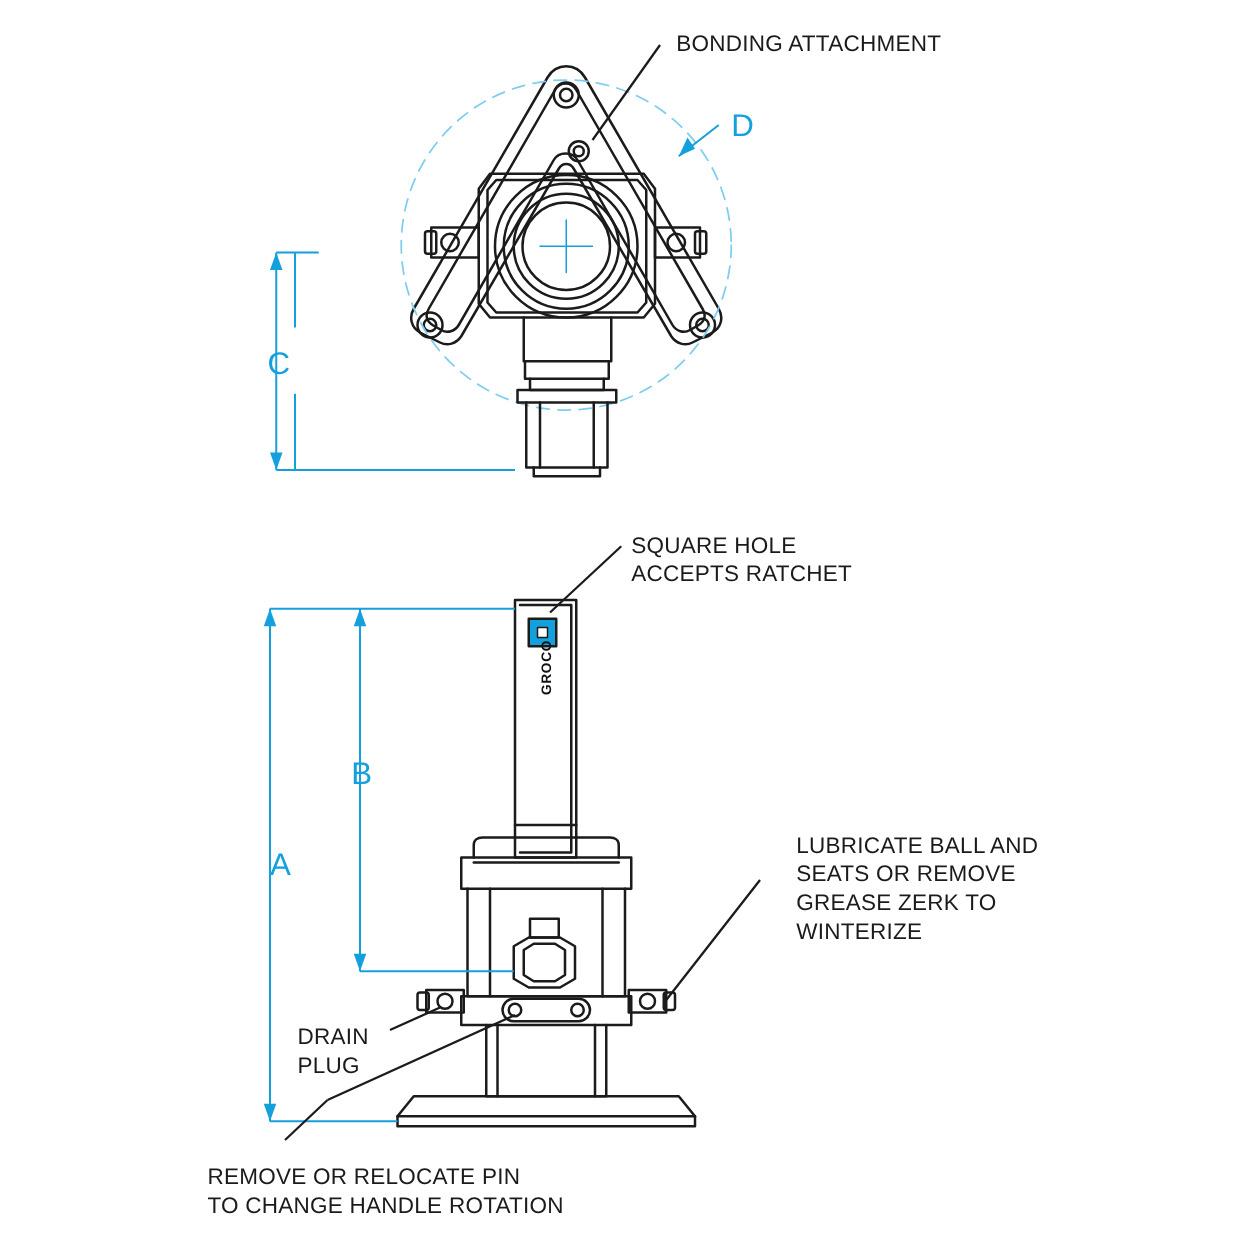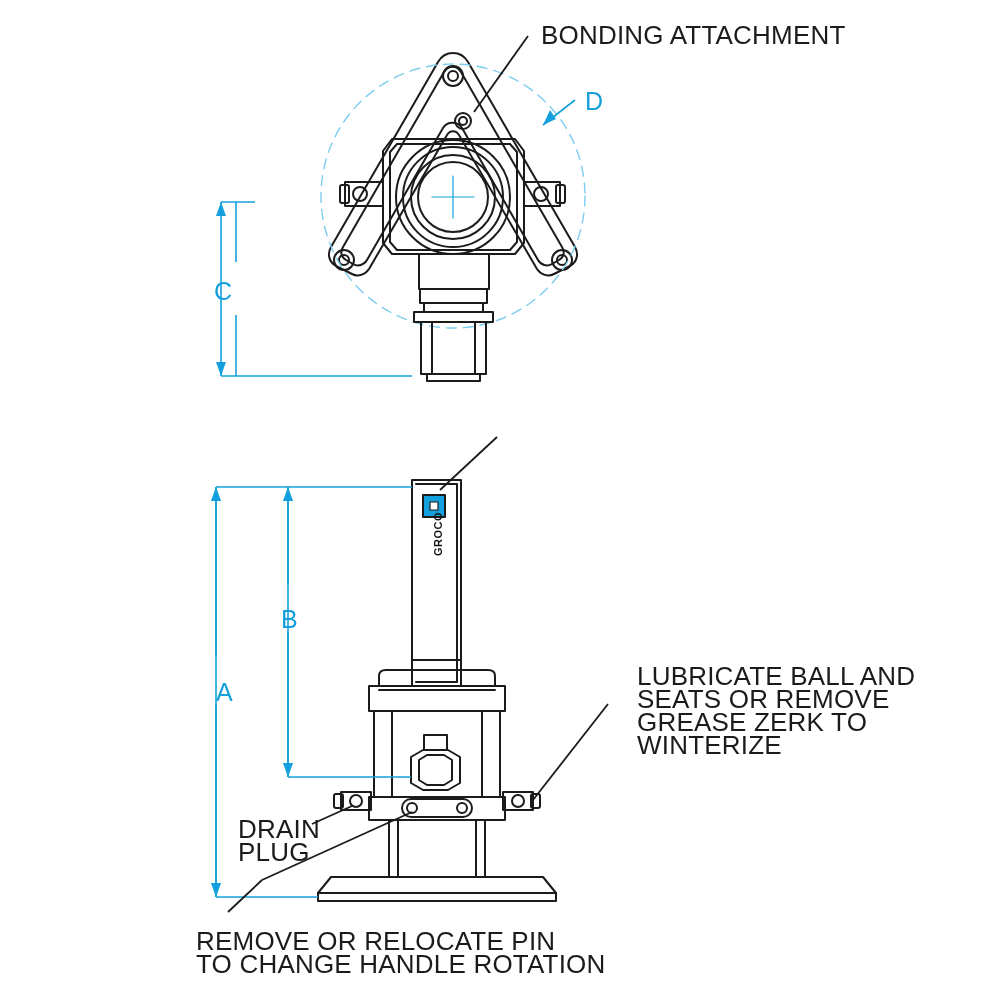--- a/index.html
+++ b/index.html
@@ -23,21 +23,21 @@
     position: absolute;
     left: 0;
     top: 0;
     width: 1000px;
     height: 1000px;
   }
   .callout-text {
     position: absolute;
     color: #1b1b1b;
     font-family: "Liberation Sans", sans-serif;
-    font-size: 26px;
+    font-size: 18px;
     line-height: 23px;
     letter-spacing: 0.2px;
     white-space: pre;
   }
   .dim-letter {
     position: absolute;
     color: #14a0dc;
     font-family: "Liberation Sans", sans-serif;
     font-size: 25px;
     letter-spacing: 0.5px;
@@ -216,30 +216,32 @@
       <line x1="497" y1="437" x2="440" y2="490"></line>
       <line x1="608" y1="704" x2="533" y2="800"></line>
       <line x1="312" y1="824" x2="352" y2="806"></line>
       <line x1="228" y1="912" x2="262" y2="880"></line>
       <line x1="262" y1="880" x2="412" y2="812"></line>
     </g>
   </svg>
 
   <div class="callout-text" style="left:541px; top:24px;">BONDING ATTACHMENT</div>
 
+  <div class="callout-text" style="left:505px; top:425px;">SQUARE HOLE
+ACCEPTS RATCHET</div>
 
   <div class="callout-text" style="left:613px; top:665px;margin-left:24px;">LUBRICATE BALL AND
 SEATS OR REMOVE
 GREASE ZERK TO
 WINTERIZE</div>
 
   <div class="callout-text" style="left:238px; top:818px;">DRAIN
 PLUG</div>
 
-  <div class="callout-text" style="left:166px; top:930px;margin-left:30px;">REMOVE OR RELOCATE PIN
+  <div class="callout-text" style="left:166px; top:930px;">REMOVE OR RELOCATE PIN
 TO CHANGE HANDLE ROTATION</div>
 
   <div class="dim-letter" style="left:216px; top:678px;">A</div>
 
   <div class="dim-letter" style="left:281px; top:605px;">B</div>
 
   <div class="dim-letter" style="left:214px; top:277px;">C</div>
 
   <div class="dim-letter" style="left:585px; top:87px;">D</div>
 

